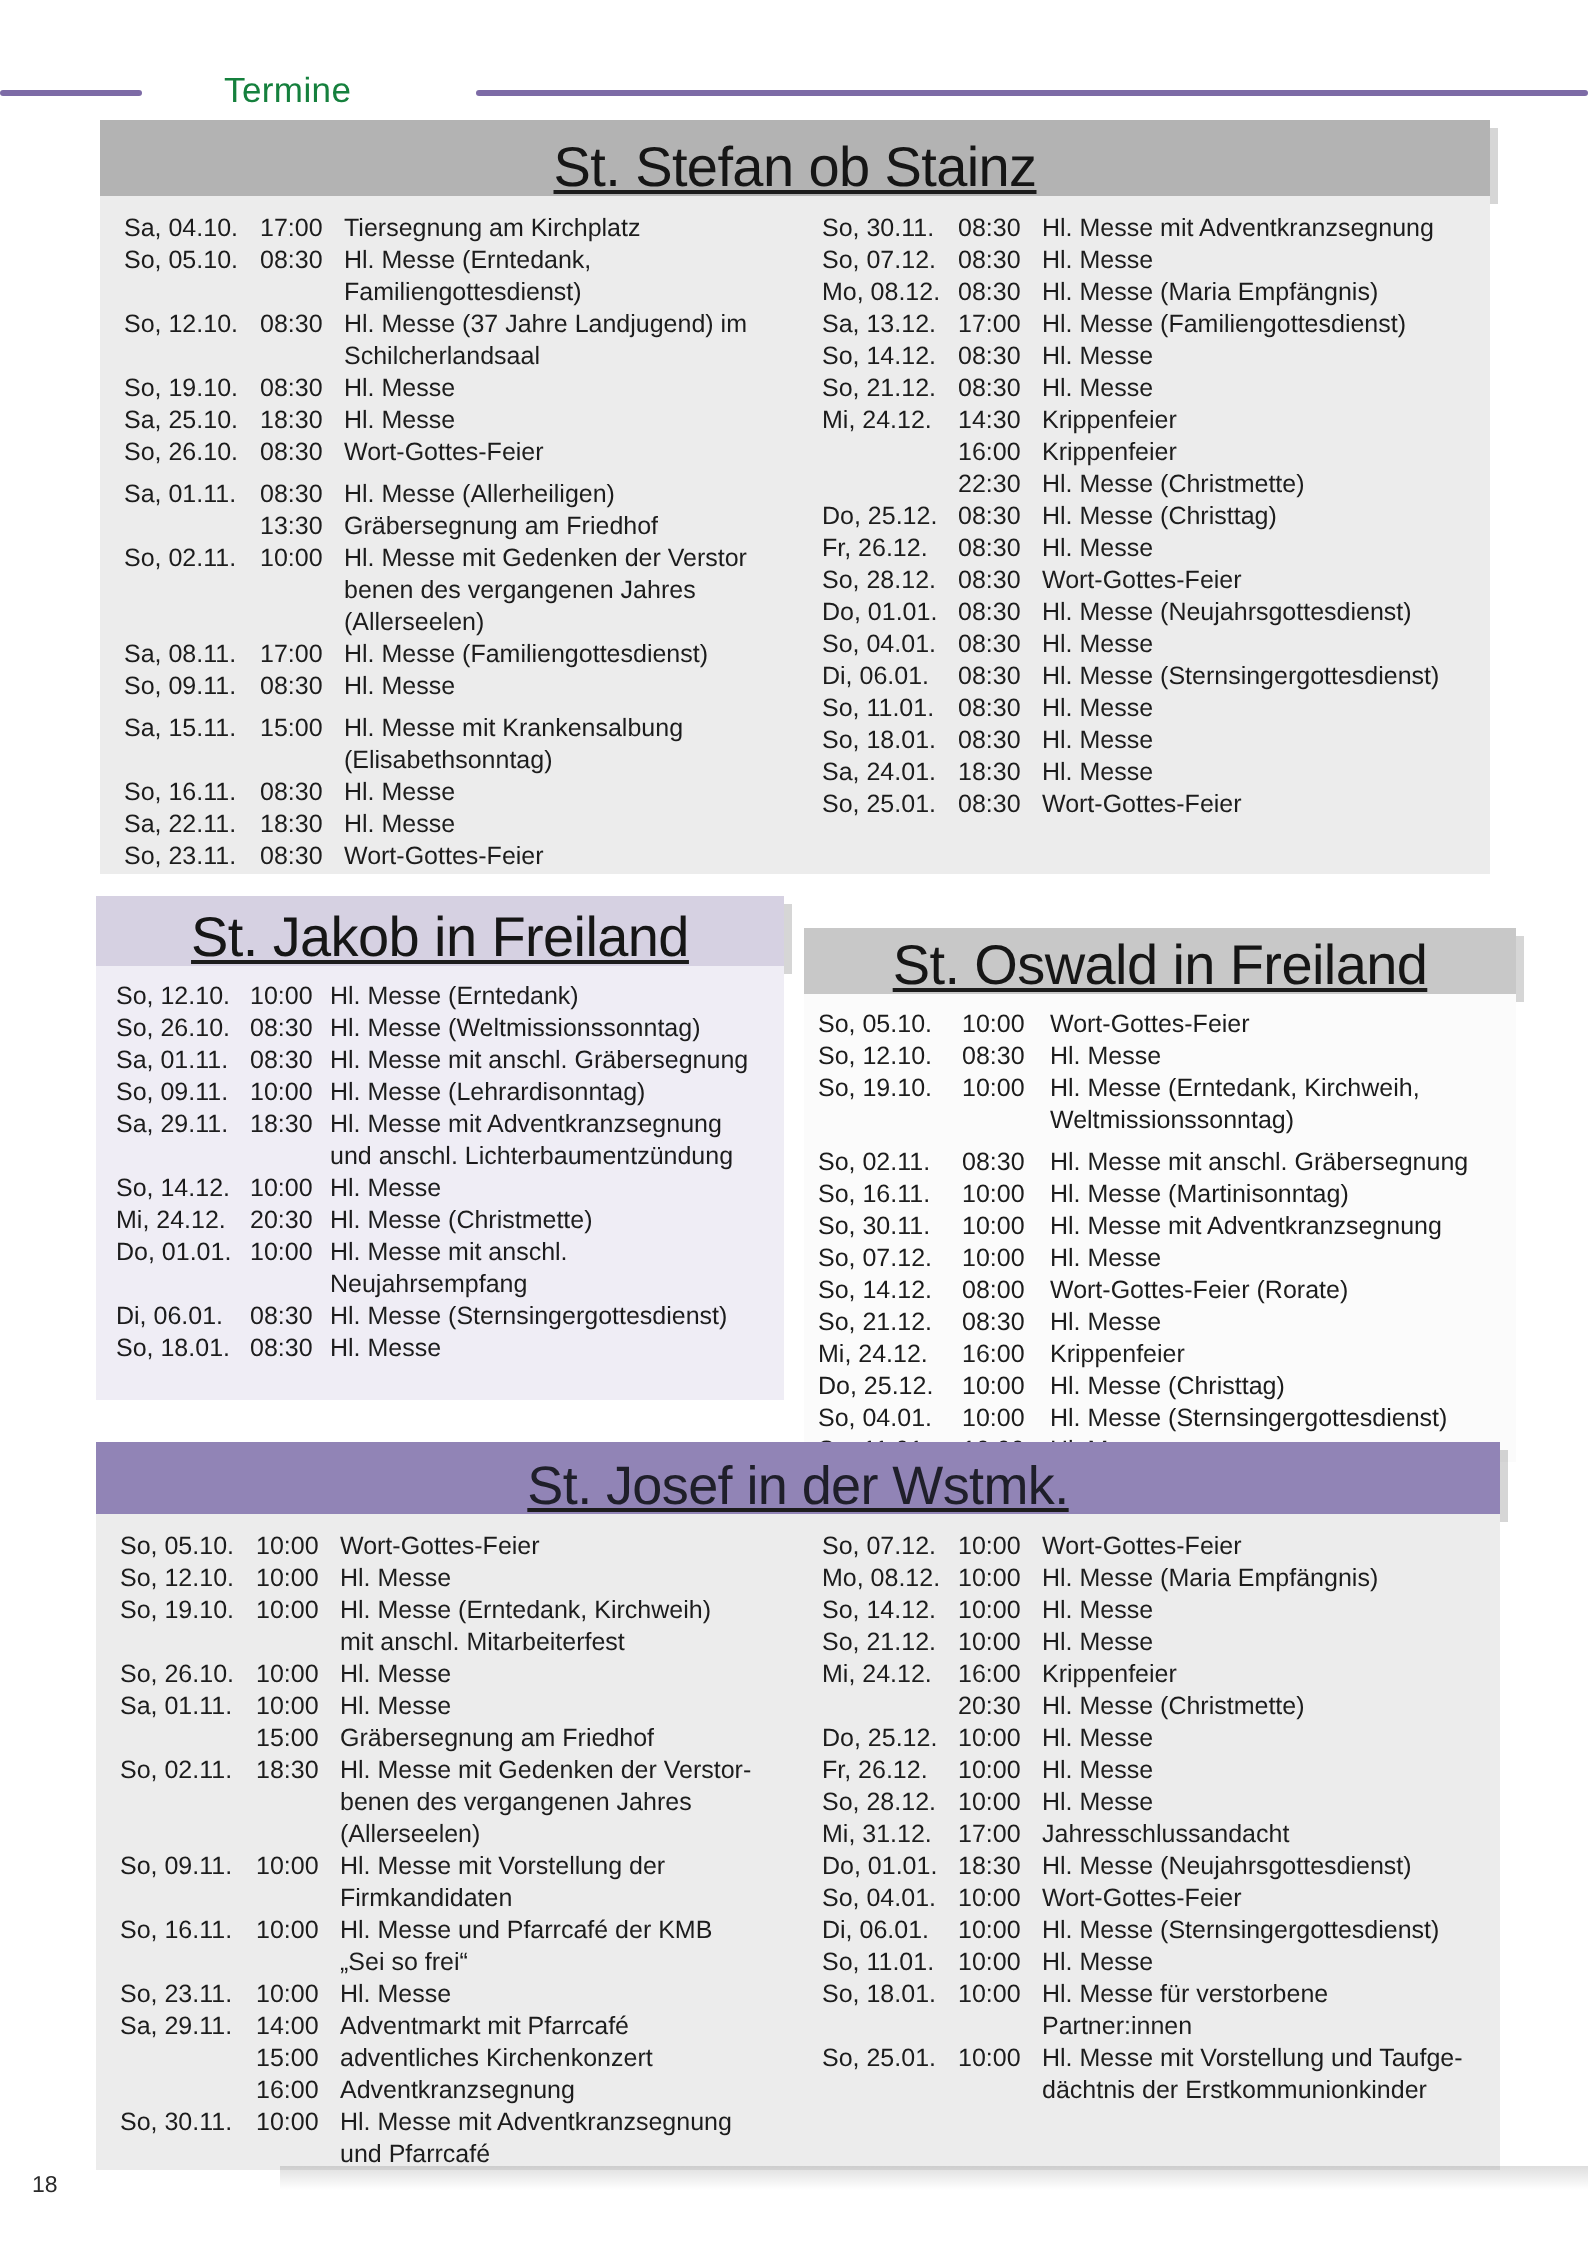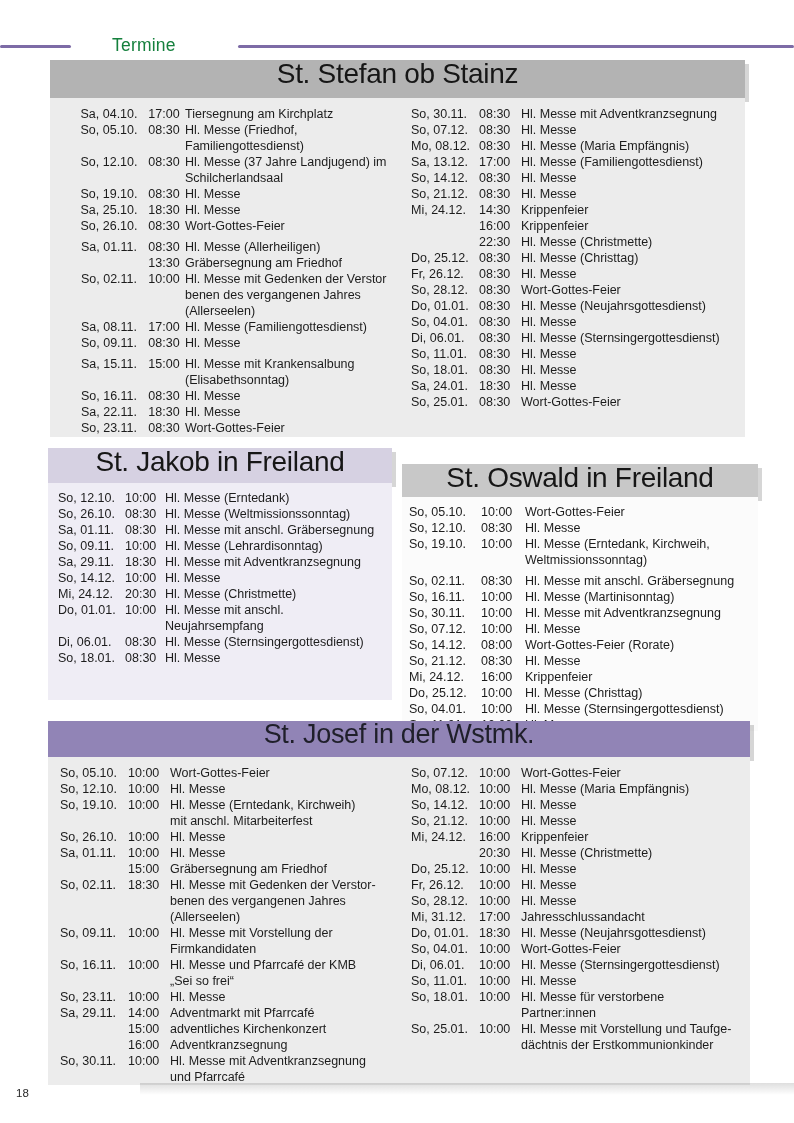--- a/index.html
+++ b/index.html
@@ -12,40 +12,41 @@
   .kicker {
     position:absolute; left:112px; top:35px; font-size:17.5px; letter-spacing:0.2px; color:#15803d;
   }
   .rule { position:absolute; top:45px; height:3px; background:var(--accent-purple,#7d6ba6); border-radius:2px; }
   .rule-left  { left:0;   width:71px; }
   .rule-right { left:238px; width:556px; }
 
   
   .panel { position:absolute; }
   .panel-header {
-    display:flex; align-items:flex-start; justify-content:center;
+    display:flex; align-items:flex-end; justify-content:center;
     box-shadow:4px 4px 0 rgba(0,0,0,0.16);
+    text-decoration:underline;
   }
   .panel-header h2 {
     margin:0; font-weight:400; letter-spacing:-0.3px; color:#161616;
     font-size:28px; line-height:1;
   }
   .panel-body { display:flex; align-items:flex-start; box-sizing:border-box; padding-top:8px; }
   .col { box-sizing:border-box; }
   .row { display:flex; line-height:16px; font-size:12.5px; }
   .row.gap { margin-top:5px; }
   .d { flex:none; width:68px; }
   .t { flex:none; width:42px; }
   .x { white-space:nowrap; }
 
   
   .s-stefan { left:50px; top:60px; width:695px; }
   .s-stefan .panel-header { height:38px; background:var(--stefan-header-bg,#b3b3b3); }
   .s-stefan .panel-body   { height:339px; background:var(--gray-body-bg,#ececec); }
-  .s-stefan .col:nth-child(1) { width:355px; padding-left:25px;text-align:center; }
+  .s-stefan .col:nth-child(1) { width:355px; padding-left:12px; }
   .s-stefan .col:nth-child(2) { flex:1; padding-left:6px; }
 
   
   .s-jakob { left:48px; top:448px; width:344px; }
   .s-jakob .panel-header { height:35px; background:var(--jakob-header-bg,#d6d1e2); }
   .s-jakob .panel-body   { height:217px; background:var(--jakob-body-bg,#efedf5); padding-top:7px; }
   .s-jakob .col { padding-left:10px; }
   .s-jakob .d { width:67px; } .s-jakob .t { width:40px; }
 
   
@@ -86,21 +87,21 @@
     <div class="panel-body">
         <div class="col">
           <div class="row">
             <span class="d">Sa, 04.10.</span>
             <span class="t">17:00</span>
             <span class="x">Tiersegnung am Kirchplatz</span>
           </div>
           <div class="row">
             <span class="d">So, 05.10.</span>
             <span class="t">08:30</span>
-            <span class="x">Hl. Messe (Friedhof,</span>
+            <span class="x">Hl. Messe (Erntedank,</span>
           </div>
           <div class="row">
             <span class="d"></span>
             <span class="t"></span>
             <span class="x">Familiengottesdienst)</span>
           </div>
           <div class="row">
             <span class="d">So, 12.10.</span>
             <span class="t">08:30</span>
             <span class="x">Hl. Messe (37 Jahre Landjugend) im</span>
@@ -311,20 +312,25 @@
             <span class="d">So, 09.11.</span>
             <span class="t">10:00</span>
             <span class="x">Hl. Messe (Lehrardisonntag)</span>
           </div>
           <div class="row">
             <span class="d">Sa, 29.11.</span>
             <span class="t">18:30</span>
             <span class="x">Hl. Messe mit Adventkranzsegnung</span>
           </div>
           <div class="row">
+            <span class="d"></span>
+            <span class="t"></span>
+            <span class="x">und anschl. Lichterbaumentzündung</span>
+          </div>
+          <div class="row">
             <span class="d">So, 14.12.</span>
             <span class="t">10:00</span>
             <span class="x">Hl. Messe</span>
           </div>
           <div class="row">
             <span class="d">Mi, 24.12.</span>
             <span class="t">20:30</span>
             <span class="x">Hl. Messe (Christmette)</span>
           </div>
           <div class="row">

